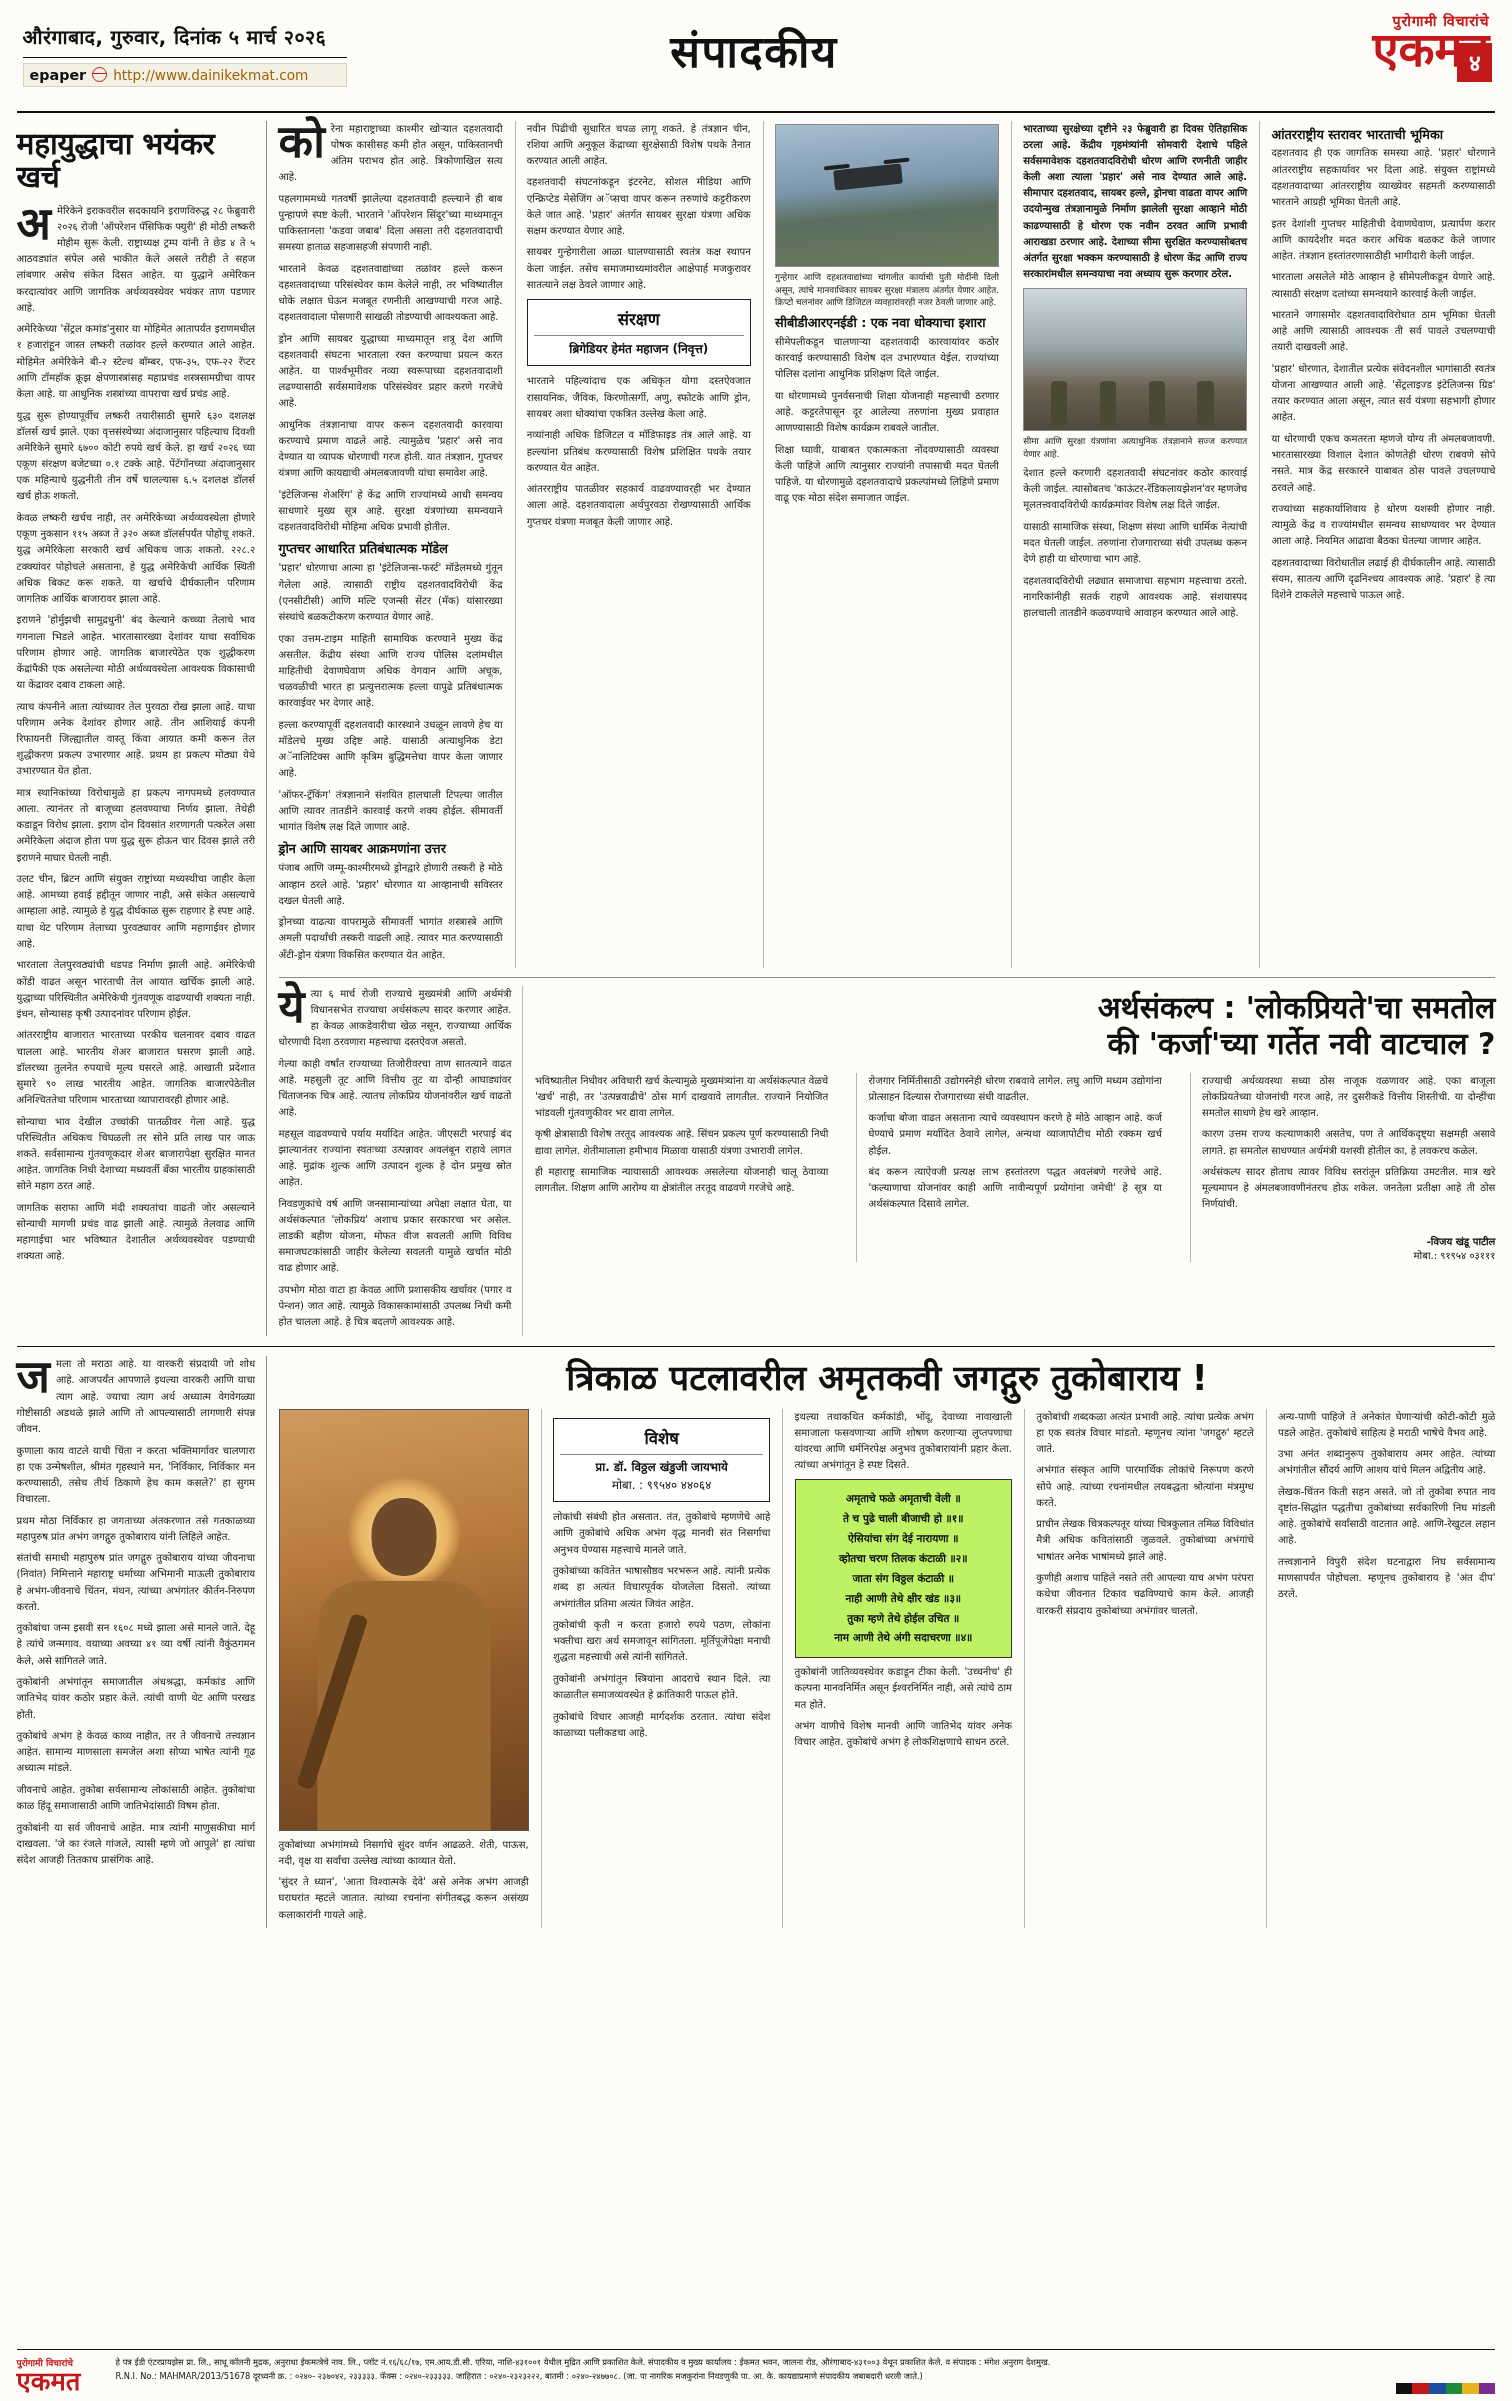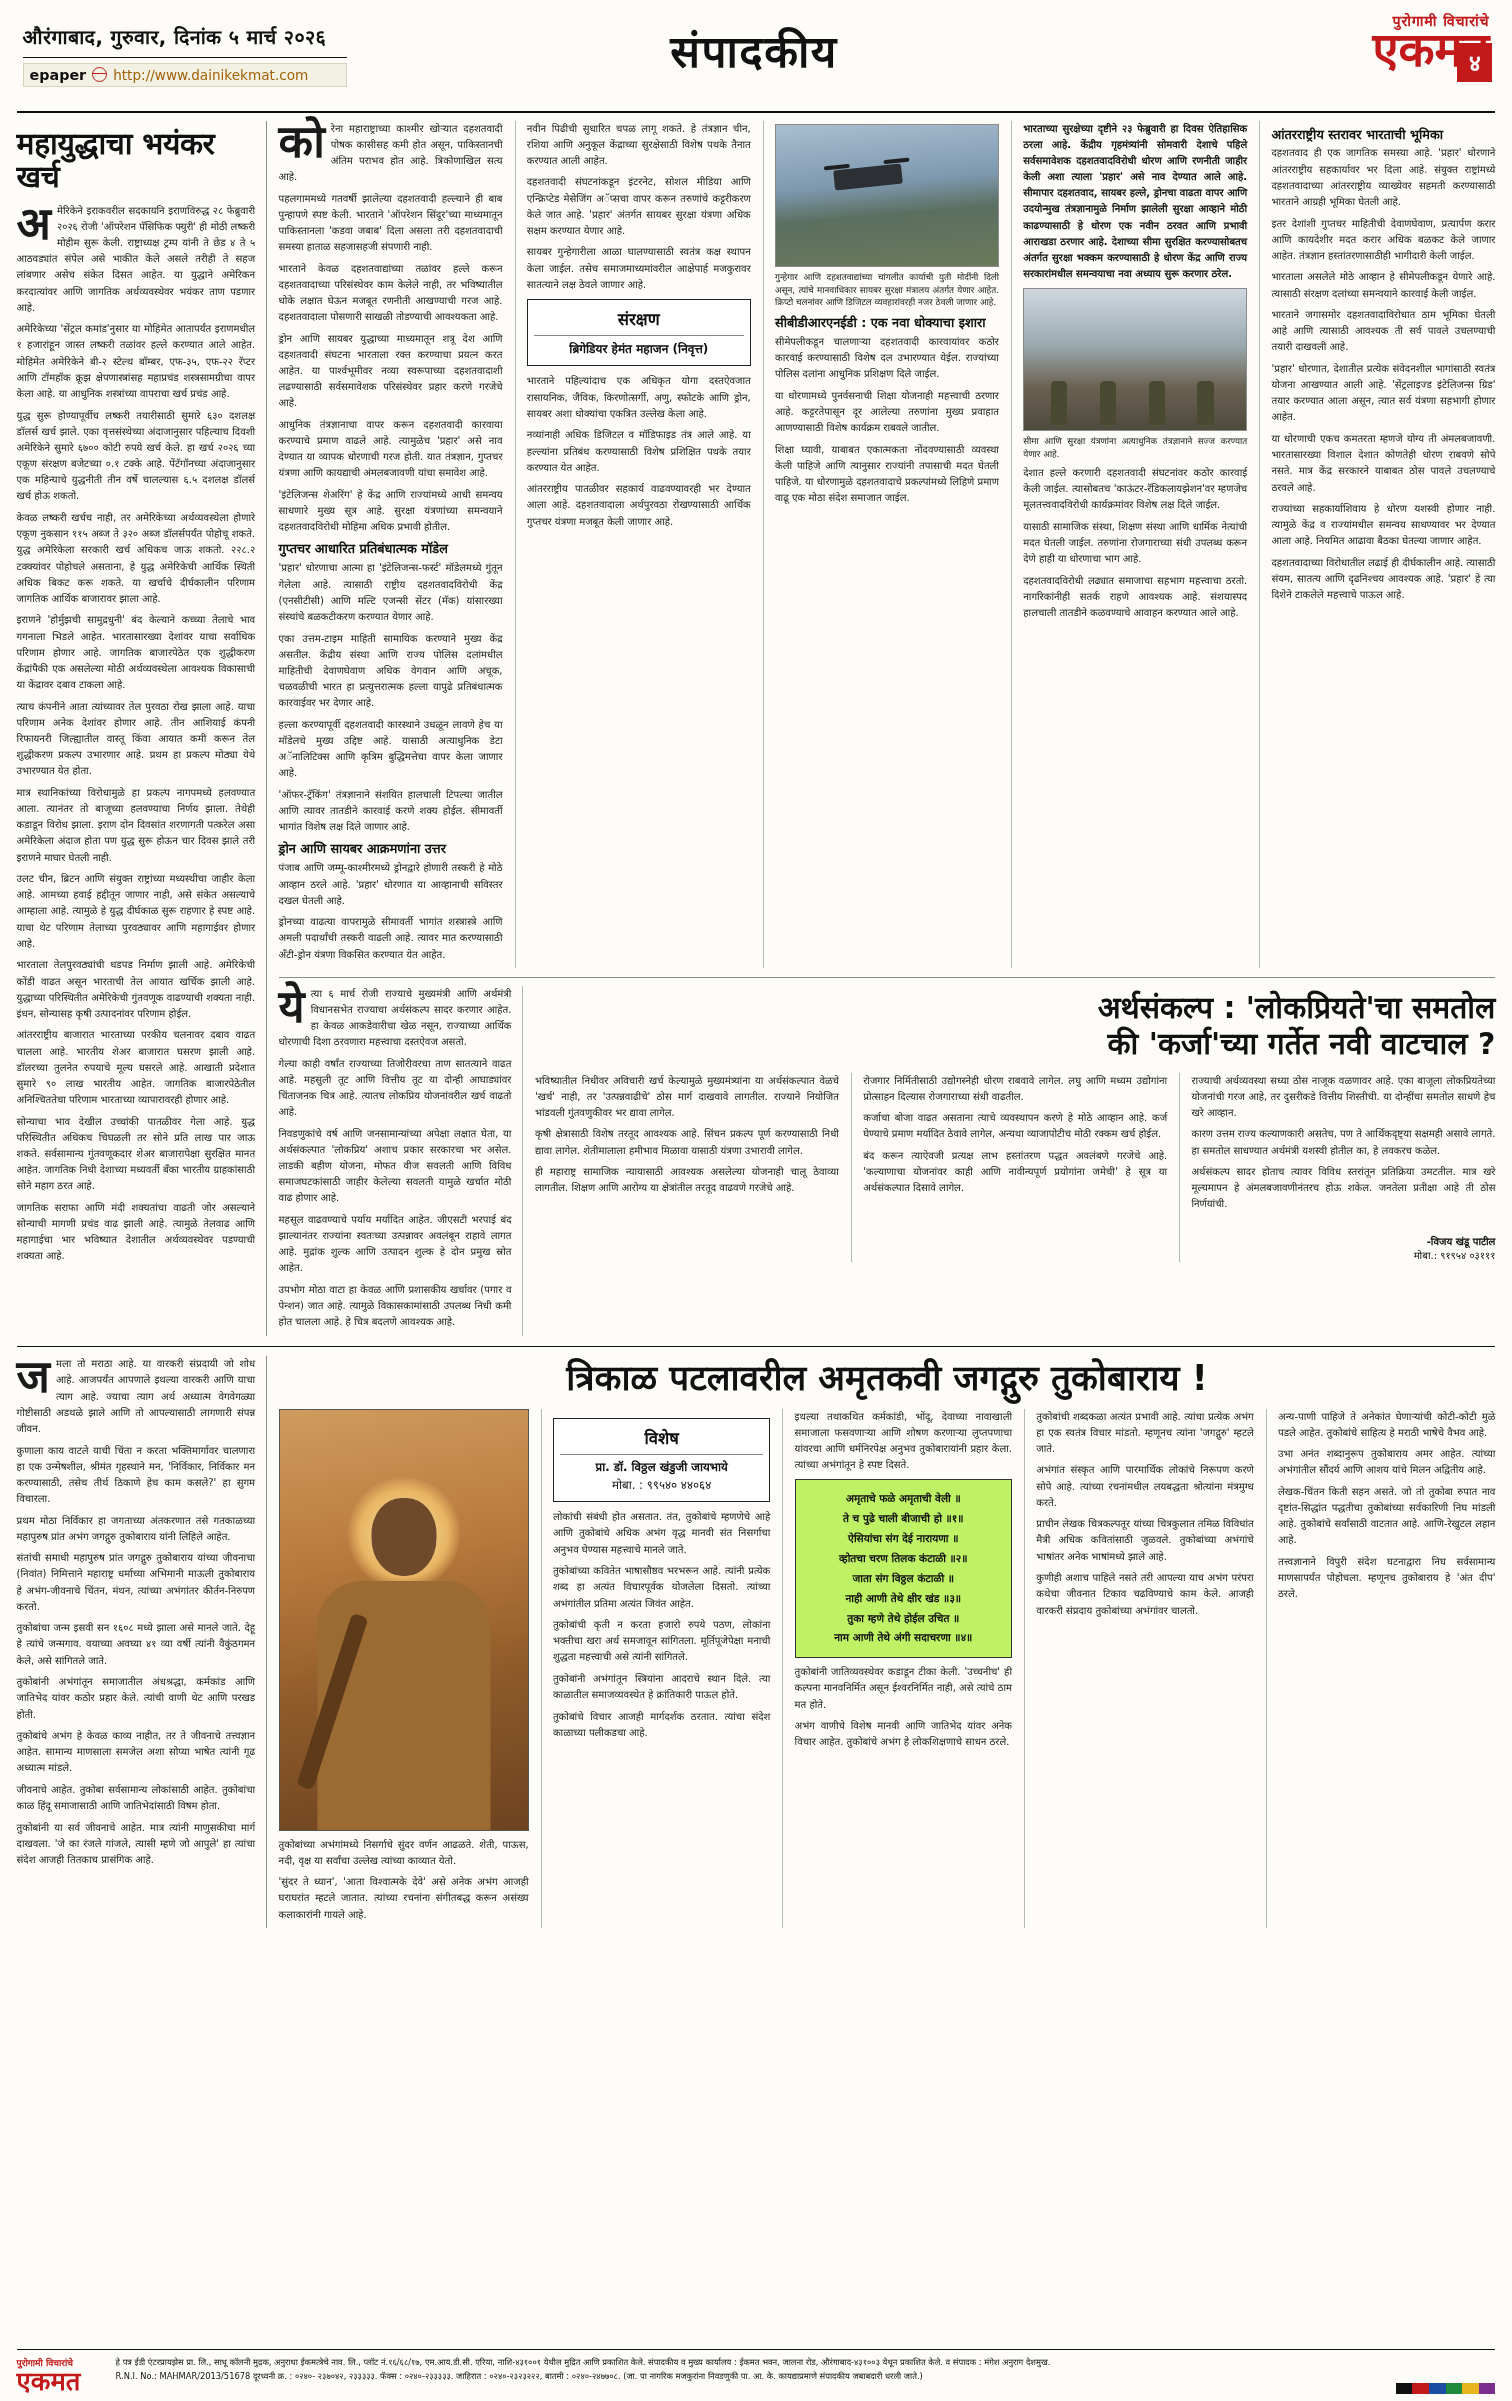--- a/index.html
+++ b/index.html
@@ -64,21 +64,21 @@
 
   .head-left {
     font-size:30px; font-weight:bold; line-height:1.12; margin:6px 0 9px 0;
     letter-spacing:-0.4px;
   }
   .head-main {
     font-size:39px; font-weight:bold; text-align:center; line-height:1.15;
     margin:3px 0 12px 0;
   }
 
-  .tri-cols { display:flex; gap:12px; }
+  .tri-cols { display:flex; gap:28px; }
   .tri-cols > div { flex:1; }
   .tri-cols .c2, .tri-cols .c3 { border-left:0.8px solid #b5b5b5; padding-left:11.3px; }
 
   .art-cols { display:flex; gap:12px; }
   .art-cols > div { flex:1; }
   .art-cols .cb { border-left:0.8px solid #b5b5b5; padding-left:11.3px; }
 
   .photo {
     width:100%; height:143px; margin:3px 0 4.5px 0;
     background:linear-gradient(175deg,#a9bed1 0%,#7d98ae 42%,#5b6f61 62%,#6b7a5a 100%);
@@ -304,22 +304,22 @@
           </div>
         </div>
 
       </div>
 
       <div class="budget-band">
         <div style="width:20%; padding-right:10.5px;">
           <div class="col-text">
             <p><span class="dropcap">ये</span><span>त्या ६ मार्च रोजी राज्याचे मुख्यमंत्री आणि अर्थमंत्री विधानसभेत राज्याचा अर्थसंकल्प सादर करणार आहेत. हा केवळ आकडेवारीचा खेळ नसून, राज्याच्या आर्थिक धोरणाची दिशा ठरवणारा महत्त्वाचा दस्तऐवज असतो.</span></p>
             <p>गेल्या काही वर्षांत राज्याच्या तिजोरीवरचा ताण सातत्याने वाढत आहे. महसुली तूट आणि वित्तीय तूट या दोन्ही आघाड्यांवर चिंताजनक चित्र आहे. त्यातच लोकप्रिय योजनांवरील खर्च वाढतो आहे.</p>
+            <p>महसूल वाढवण्याचे पर्याय मर्यादित आहेत. जीएसटी भरपाई बंद झाल्यानंतर राज्यांना स्वतःच्या उत्पन्नावर अवलंबून राहावे लागत आहे. मुद्रांक शुल्क आणि उत्पादन शुल्क हे दोन प्रमुख स्रोत आहेत.</p>
             <p>निवडणुकांचे वर्ष आणि जनसामान्यांच्या अपेक्षा लक्षात घेता, या अर्थसंकल्पात 'लोकप्रिय' अशाच प्रकार सरकारचा भर असेल. लाडकी बहीण योजना, मोफत वीज सवलती आणि विविध समाजघटकांसाठी जाहीर केलेल्या सवलती यामुळे खर्चात मोठी वाढ होणार आहे.</p>
-            <p>महसूल वाढवण्याचे पर्याय मर्यादित आहेत. जीएसटी भरपाई बंद झाल्यानंतर राज्यांना स्वतःच्या उत्पन्नावर अवलंबून राहावे लागत आहे. मुद्रांक शुल्क आणि उत्पादन शुल्क हे दोन प्रमुख स्रोत आहेत.</p>
             <p>उपभोग मोठा वाटा हा केवळ आणि प्रशासकीय खर्चावर (पगार व पेन्शन) जात आहे. त्यामुळे विकासकामांसाठी उपलब्ध निधी कमी होत चालला आहे. हे चित्र बदलणे आवश्यक आहे.</p>
           </div>
         </div>
         <div style="flex:1; padding-left:12px; border-left:0.8px solid #b5b5b5;">
           <div class="budget-head">
             <div>अर्थसंकल्प : 'लोकप्रियते'चा समतोल</div>
             <div>की 'कर्जा'च्या गर्तेत नवी वाटचाल ?</div>
           </div>
           <div class="tri-cols">
             <div class="c1">

